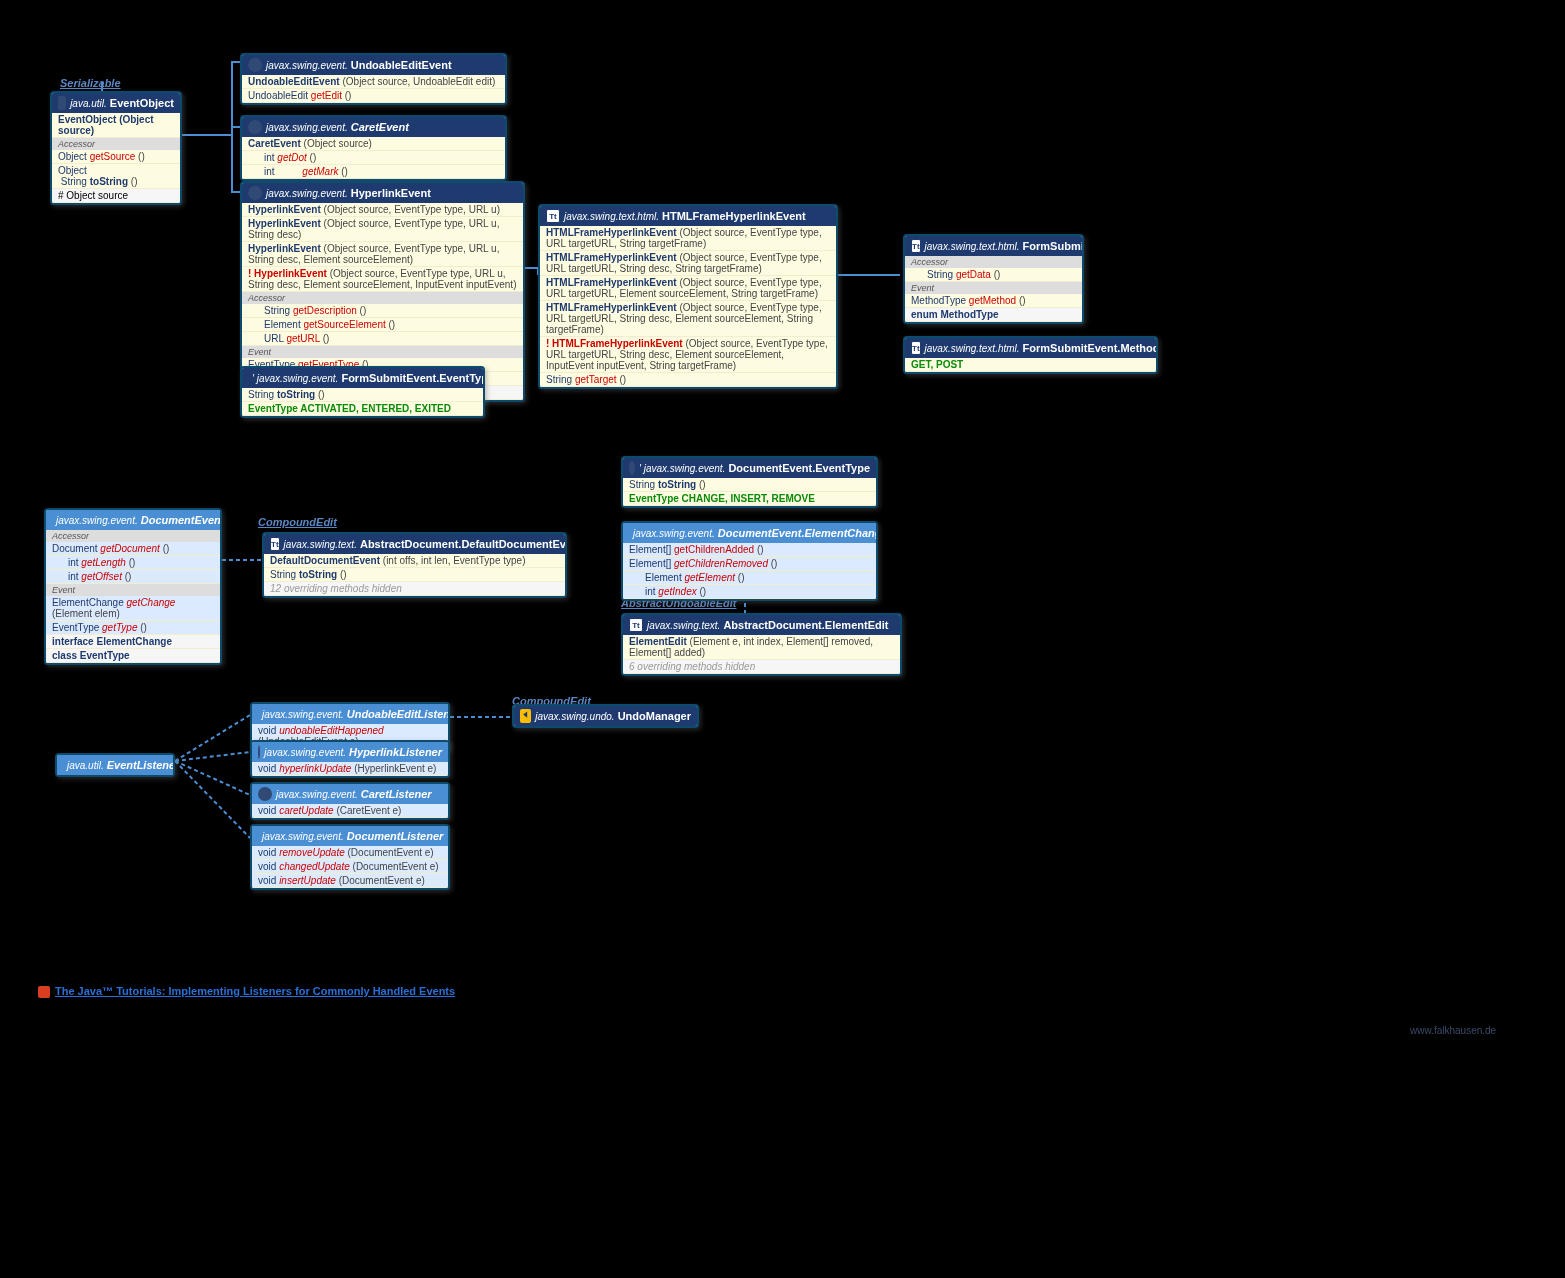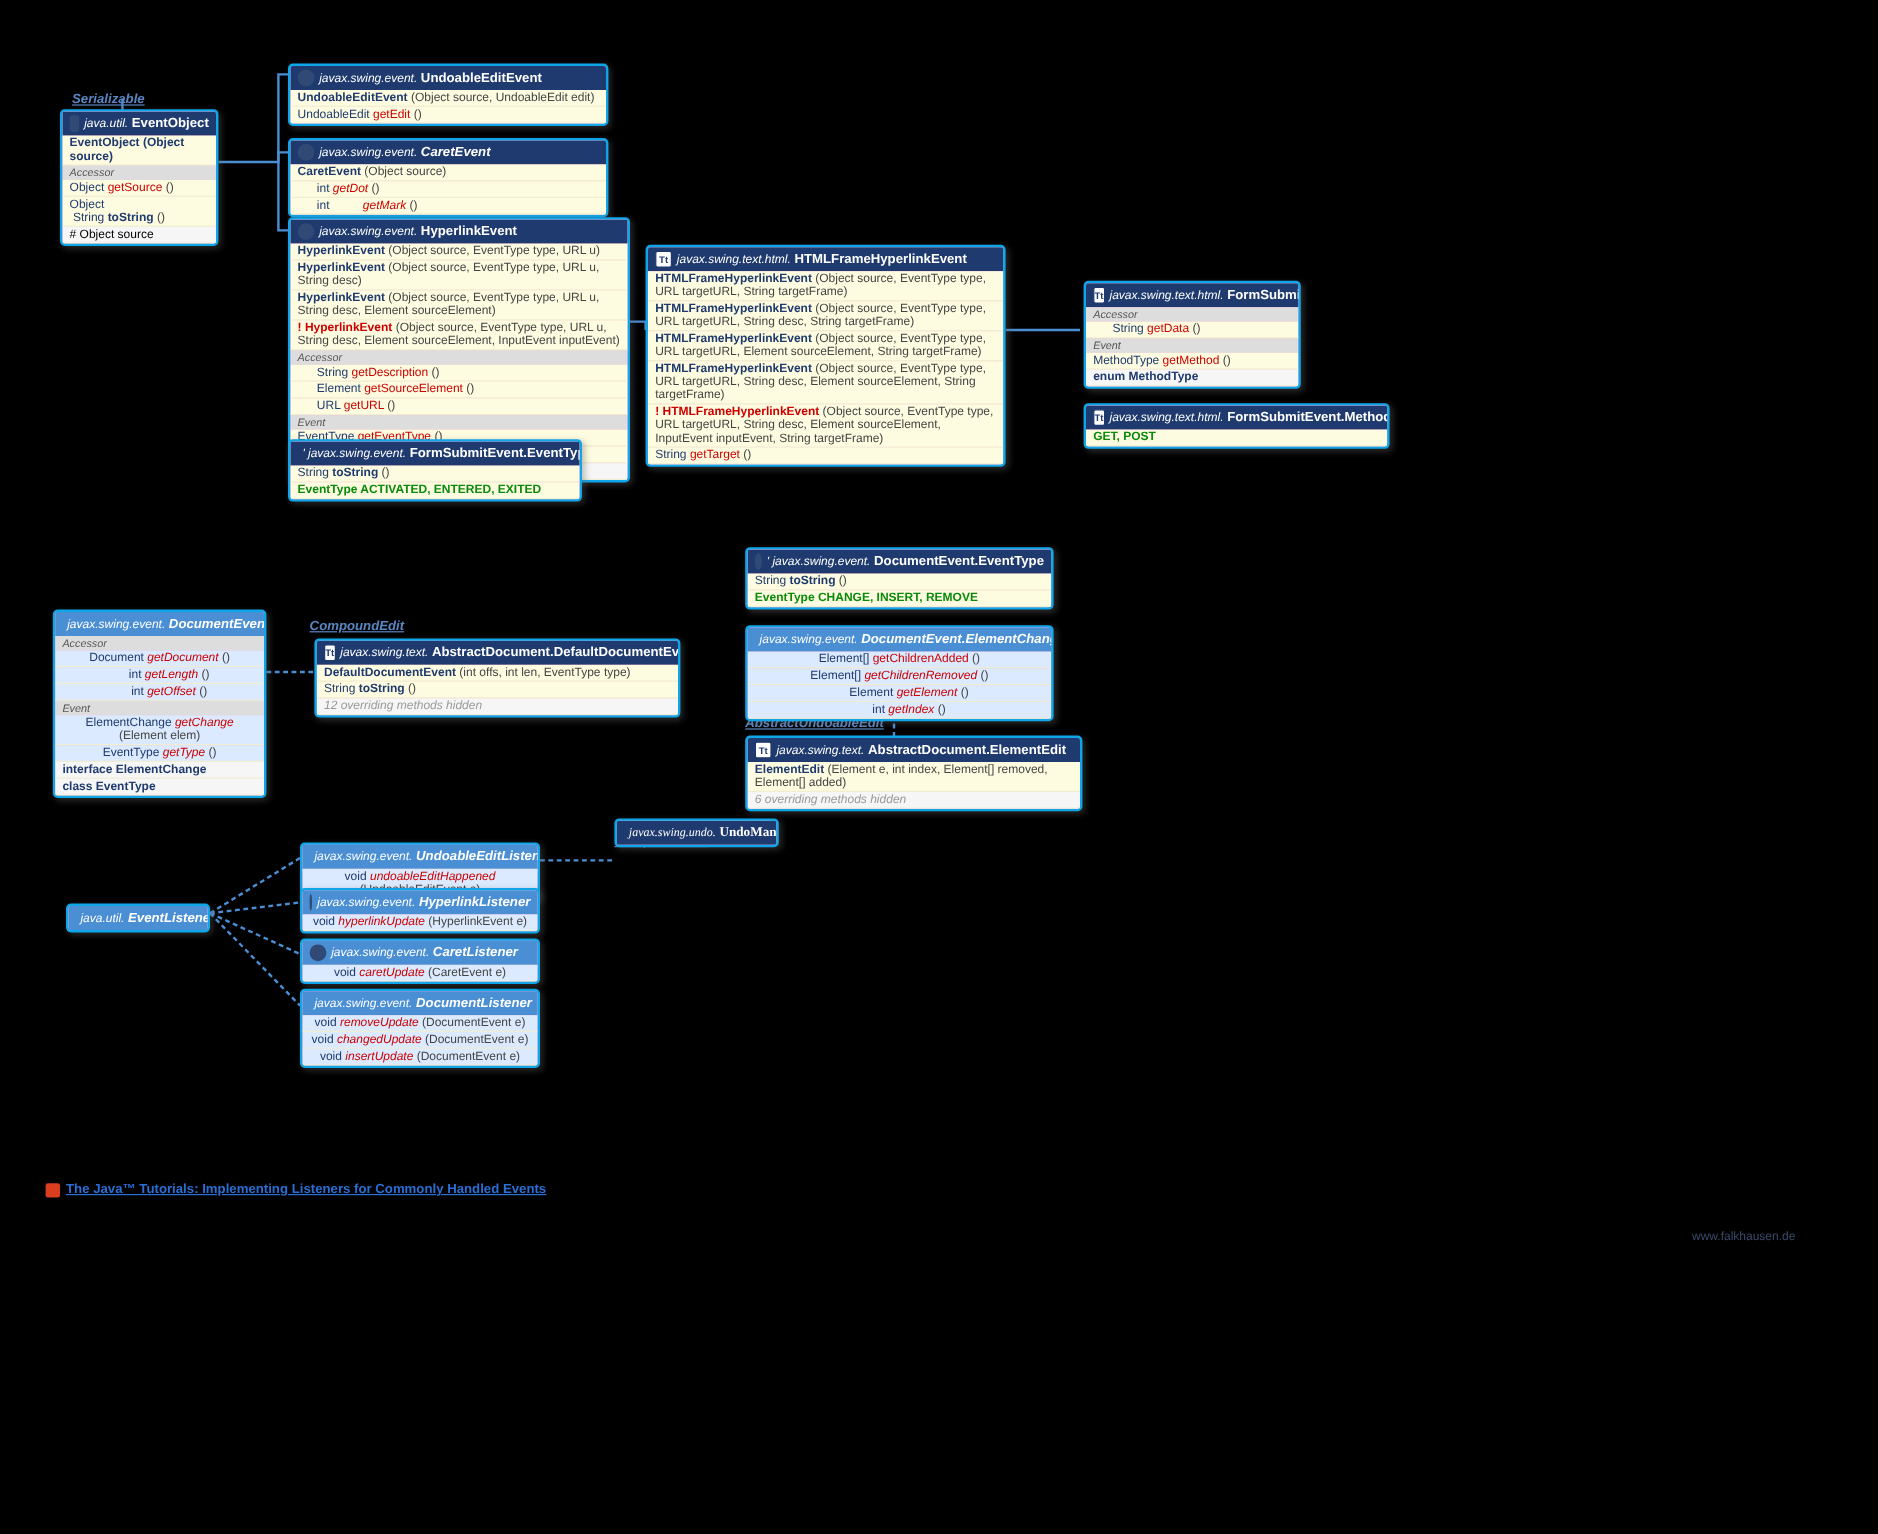--- a/index.html
+++ b/index.html
@@ -7,23 +7,23 @@
     margin: 0; padding: 0;
     background: #000;
     font-family: Arial, sans-serif;
     font-size: 10px;
     width: 1565px; height: 1278px;
     position: relative;
   }
   svg.connectors { position: absolute; left: 0; top: 0; width: 1565px; height: 1278px; pointer-events: none; }
   .box {
     position: absolute;
-    border: 2px solid #0ea5e9;
+    border: 2px solid #0c4a6e;
     border-radius: 4px;
-    background: #f9a8d4;
+    background: #86efac;
     box-shadow: 2px 2px 5px rgba(100,100,100,0.4);
     overflow: hidden;
   }
   .title-bar {
     display: flex; align-items: center;
     padding: 3px 6px;
     color: #fff;
     font-size: 11px;
     white-space: nowrap;
   }
@@ -40,21 +40,21 @@
     vertical-align: middle;
   }
   .icon svg { display: block; }
   .icon.gear { background: #314a75; }
   .icon.star { background: #314a75; border-radius: 50%; }
   .icon.tt { background: #fff; color: #1e3a6e; font-weight: bold; font-size: 8px; text-align: center; line-height: 14px; border: 1px solid #1e3a6e; }
   .icon.arrow { background: #fcbe03; }
   .sec-hdr { background: #ddd; color: #555; font-style: italic; padding: 1px 6px; font-size: 9px; }
   .row { background: #fefce0; padding: 1px 6px; border-bottom: 1px solid #f0edd0; }
   .row.grey { background: #f6f6f6; }
-  .row.blue { background: #dbeafe; text-align: center; }
+  .row.blue { background: #dbeafe; }
   .t-type { color: #1e3a6e; }
   .t-name { color: #c00; }
   .t-name.bold { font-weight: bold; color: #1e3a6e; }
   .t-param { color: #444; }
   .t-key { color: #1e3a6e; font-weight: bold; }
   .t-static { color: #0a8a0a; font-weight: bold; }
   .t-italic { font-style: italic; color: #999; }
   .ext-label {
     position: absolute;
     color: #5a87c4;
@@ -314,21 +314,21 @@
   <div class="title-bar light">
       <span class="icon star"></span>
       <span class="pkg">javax.swing.event.</span>
       <span class="cls i">DocumentListener</span>
     </div>
   <div class="row blue"><span class="t-type">void</span> <span class="t-name" style="font-style:italic;">removeUpdate</span> <span class="t-param">(DocumentEvent e)</span></div>
   <div class="row blue"><span class="t-type">void</span> <span class="t-name" style="font-style:italic;">changedUpdate</span> <span class="t-param">(DocumentEvent e)</span></div>
   <div class="row blue"><span class="t-type">void</span> <span class="t-name" style="font-style:italic;">insertUpdate</span> <span class="t-param">(DocumentEvent e)</span></div>
 </div>
 
-<div class="box" style="left:512px; top:682px; width:137px;font-family:Liberation Serif, serif;">
+<div class="box" style="left:512px; top:704px; width:187px;">
   <div class="title-bar dark">
       <span class="icon arrow">
         <svg viewBox="0 0 14 14">
           <path d="M9 3 L4 7 L9 11 Z" fill="#1e3a6e"></path>
         </svg>
       </span>
       <span class="pkg">javax.swing.undo.</span>
       <span class="cls">UndoManager</span>
     </div>
 </div>

